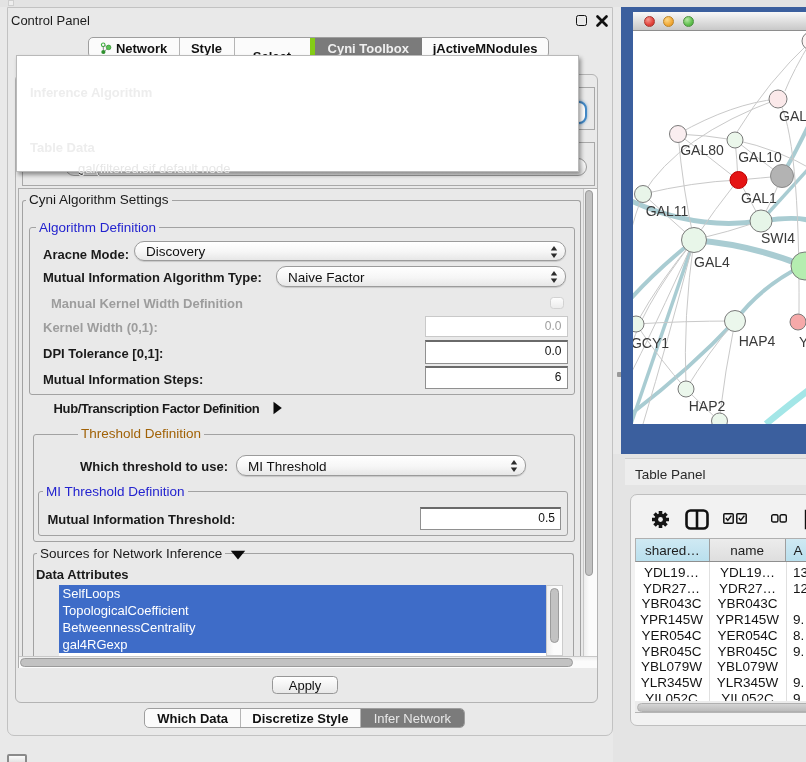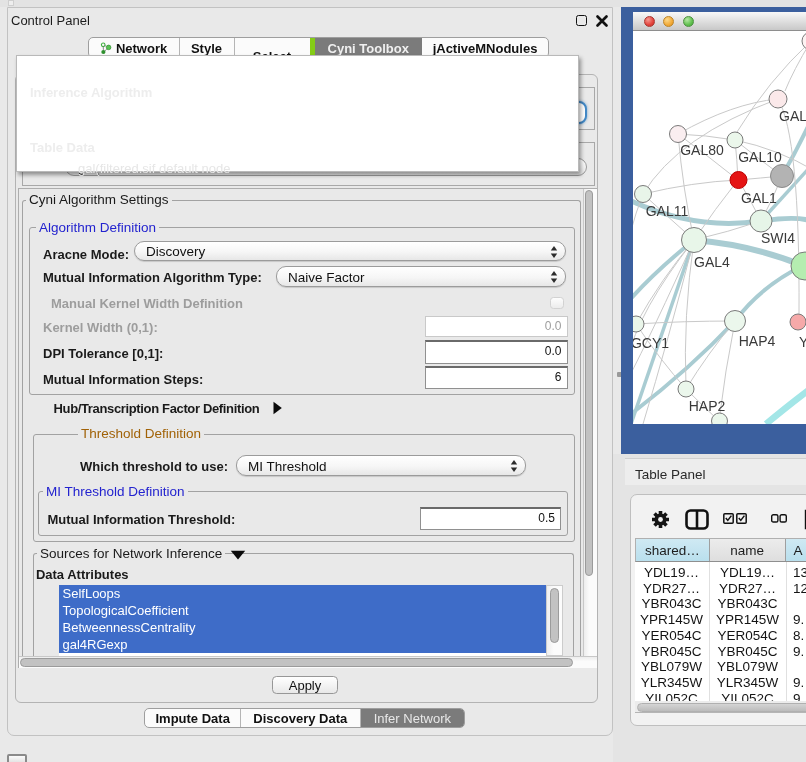--- a/index.html
+++ b/index.html
@@ -125,22 +125,22 @@
 
 <div class="abs" style="left:42.5px;top:585px;width:503.5px;height:71px;background:#fff;overflow:hidden;margin-left:16px;">
   <div style="background:#3e6cc8;color:#fff;font-size:13px;height:68px;line-height:17px;padding-left:4px;">SelfLoops<br>TopologicalCoefficient<br>BetweennessCentrality<br>gal4RGexp</div>
 </div>
 <div class="abs" style="left:546px;top:585px;width:17px;height:71px;background:linear-gradient(90deg,#efefef,#fcfcfc 45%,#fcfcfc);border:1px solid #cccccc;"></div>
 <div class="abs thumbv" style="left:549.5px;top:588px;width:9px;height:55px;background:#c2c2c2;border-radius:4.5px;"></div>
 
 <div class="abs" style="left:272px;top:676px;width:66px;height:18px;border:1px solid #979797;border-radius:4.5px;background:linear-gradient(#ffffff,#e8e8e8);font-size:13px;text-align:center;padding-top:1px;color:#111;">Apply</div>
 
 <div class="abs" style="left:144.4px;top:708px;height:19.5px;display:flex;border:1px solid #9e9e9e;border-radius:5px;overflow:hidden;background:#fbfbfb;font-size:13px;font-weight:bold;color:#111;">
-  <div style="width:95.6px;border-right:1px solid #b5b5b5;text-align:center;padding-top:2px;">Impute Data</div>
-  <div style="width:119.7px;border-right:1px solid #b5b5b5;text-align:center;padding-top:2px;">Discovery Data</div>
+  <div style="width:95.6px;border-right:1px solid #b5b5b5;text-align:center;padding-top:2px;">Which Data</div>
+  <div style="width:119.7px;border-right:1px solid #b5b5b5;text-align:center;padding-top:2px;">Discretize Style</div>
   <div style="width:103.3px;background:#7b7b7b;color:#e8e8e8;text-align:center;padding-top:2px;font-weight:normal;">Infer Network</div>
 </div>
 
 <div class="abs" style="left:16px;top:54.5px;width:563px;height:117px;background:#ffffff;border:1px solid #b9b9b9;box-shadow:2px 3px 4px rgba(0,0,0,0.38);">
   <div class="abs" style="left:13px;top:29.5px;font-size:13px;font-weight:bold;color:#ededed;">Inference Algorithm</div>
   <div class="abs" style="left:13px;top:84.5px;font-size:13px;font-weight:bold;color:#ededed;">Table Data</div>
   <div class="abs" style="left:61px;top:105px;font-size:13px;color:#e6e6e6;">gal(filtered.sif default node</div>
 </div>
 
 <div class="abs" style="left:616.5px;top:372px;width:5px;height:5px;background:#9a9a9a;border-radius:1px;"></div>

